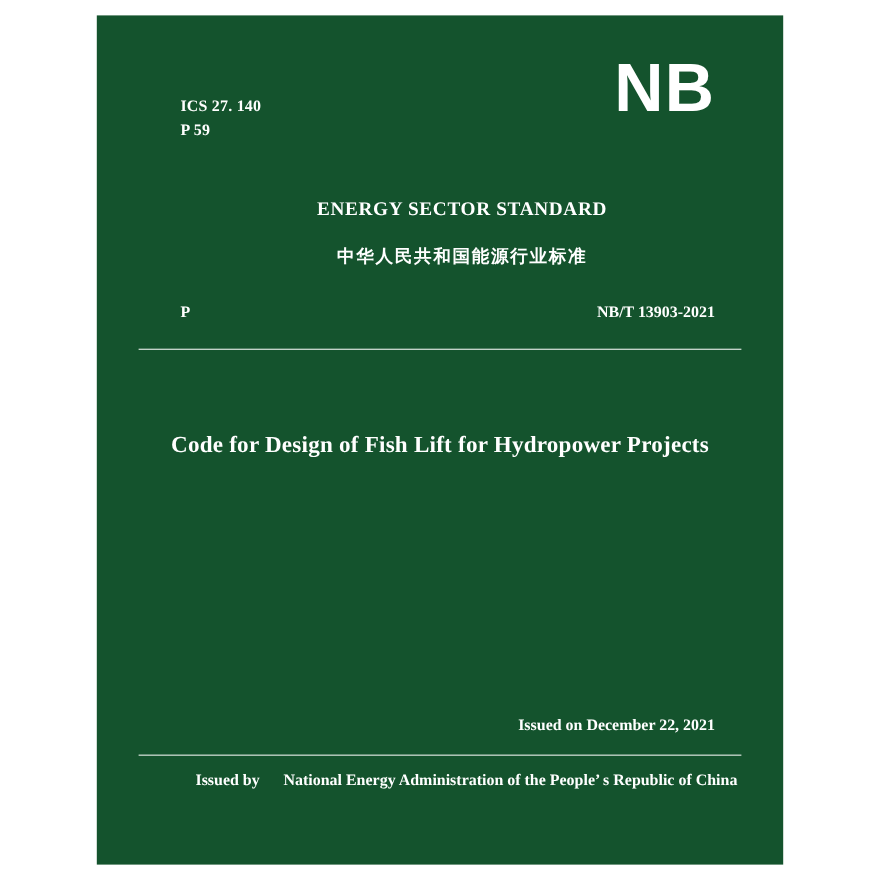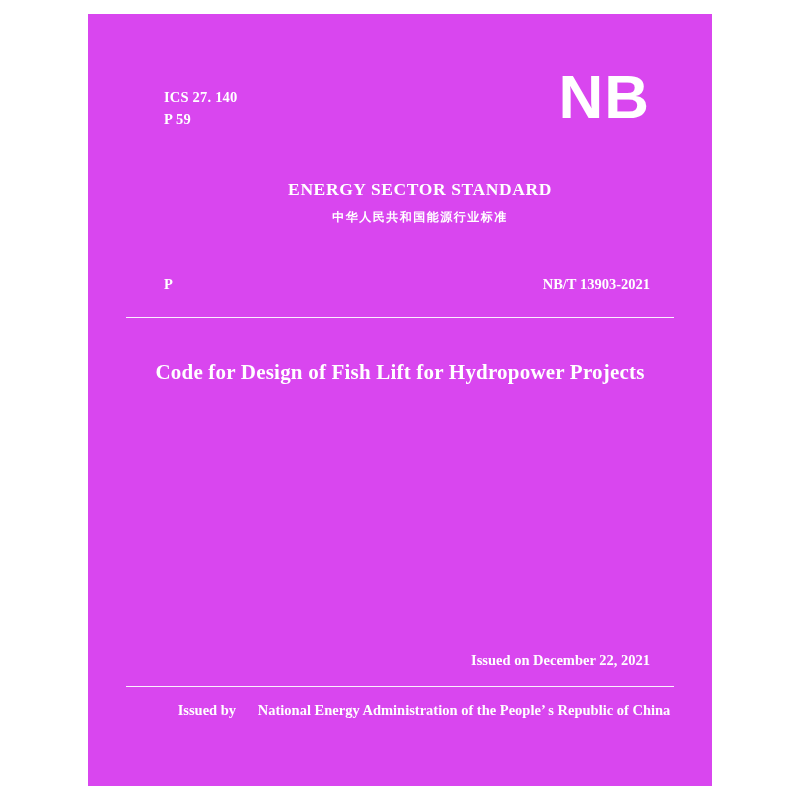--- a/index.html
+++ b/index.html
@@ -14,37 +14,37 @@
     background: #ffffff;
     overflow: hidden;
     font-family: "Liberation Serif", serif;
   }
   .cover {
     position: absolute;
     left: 88px;
     top: 14px;
     width: 624px;
     height: 772px;
-    background: #d946ef;
+    background: #14532d;
     color: #ffffff;
   }
   
   .codes {
     position: absolute;
     left: 76px;
     top: 72px;
     font-size: 14.5px;
     font-weight: bold;
     line-height: 1.55;
     letter-spacing: 0.2px;
   }
   .nb-logo {
     position: absolute;
     right: 62px;
-    top: 52px;
+    top: 36px;
     font-family: "Liberation Sans", sans-serif;
     font-size: 62px;
     font-weight: bold;
     letter-spacing: 1px;
     line-height: 1;
   }
   .title-block {
     position: absolute;
     left: 0;
     right: 0;
@@ -53,24 +53,24 @@
     padding-left: 40px;
   }
   .title-en1, .title-en2 {
     font-size: 17.5px;
     font-weight: bold;
     letter-spacing: 0.6px;
     line-height: 1.55;
   }
   .title-cn {
     font-family: "DejaVu Sans", sans-serif;
-    font-size: 12px;
+    font-size: 16px;
     font-weight: bold;
     letter-spacing: 1.5px;
-    margin-top: 6px;
+    margin-top: 20px;
   }
   .idrow {
     position: absolute;
     left: 76px;
     right: 62px;
     top: 262px;
     display: flex;
     justify-content: space-between;
     align-items: baseline;
     font-size: 14.5px;
@@ -90,20 +90,21 @@
     position: absolute;
     left: 0;
     right: 0;
     top: 346px;
     text-align: center;
   }
   .main-en {
     font-size: 21px;
     font-weight: bold;
     letter-spacing: 0.2px;
+    margin-top: 32px;
   }
   .main-cn {
     font-family: "DejaVu Sans", sans-serif;
     font-size: 25px;
     font-weight: bold;
     letter-spacing: 3px;
     margin-top: 20px;
   }
   .dates {
     position: absolute;

